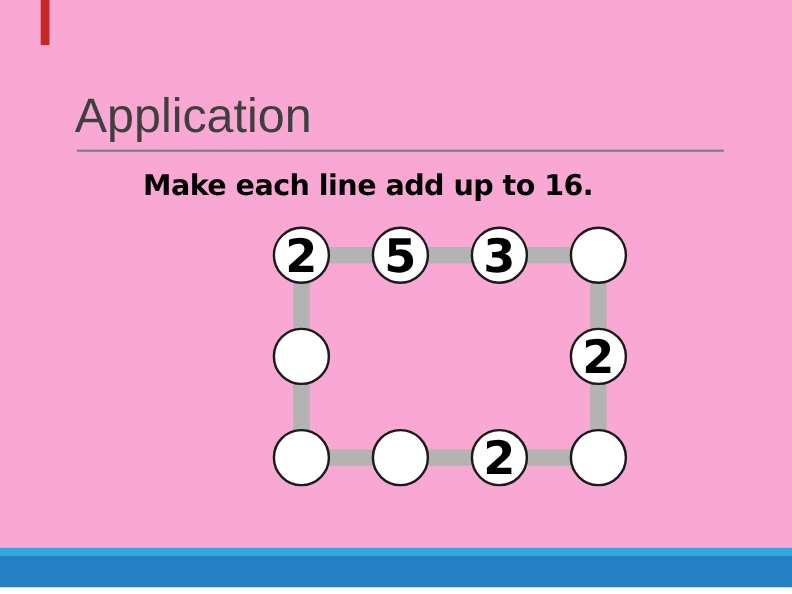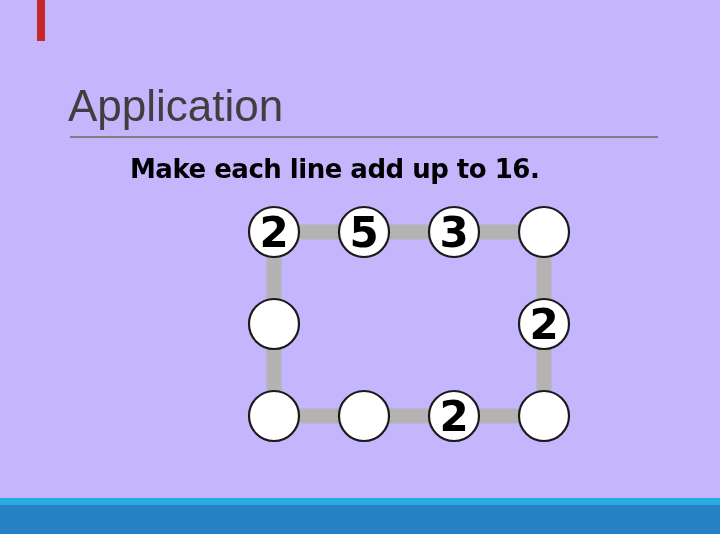--- a/index.html
+++ b/index.html
@@ -1,17 +1,17 @@
 <!DOCTYPE html>
 <html><head>
 <meta charset="utf-8">
 <style>
   html,body{margin:0;padding:0;background:#ffffff;}
   .slide{
-    position:relative;width:720px;height:534px;background:#c4b5fd;
+    position:relative;width:720px;height:534px;background:#f9a8d4;
     overflow:hidden;font-family:"Liberation Sans", sans-serif;
   }
   .red-tab{position:absolute;left:37px;top:0;width:8px;height:41px;background:#C62828;}
   .slide-title{
     position:absolute;left:68px;top:84px;
     font-family:"Liberation Sans", sans-serif;
     font-size:44px;font-weight:400;line-height:1.0;color:#3F3F3F;
     letter-spacing:0px;white-space:nowrap;
   }
   .title-rule{position:absolute;left:70px;top:136px;width:588px;height:2px;background:#7F7F7F;}

